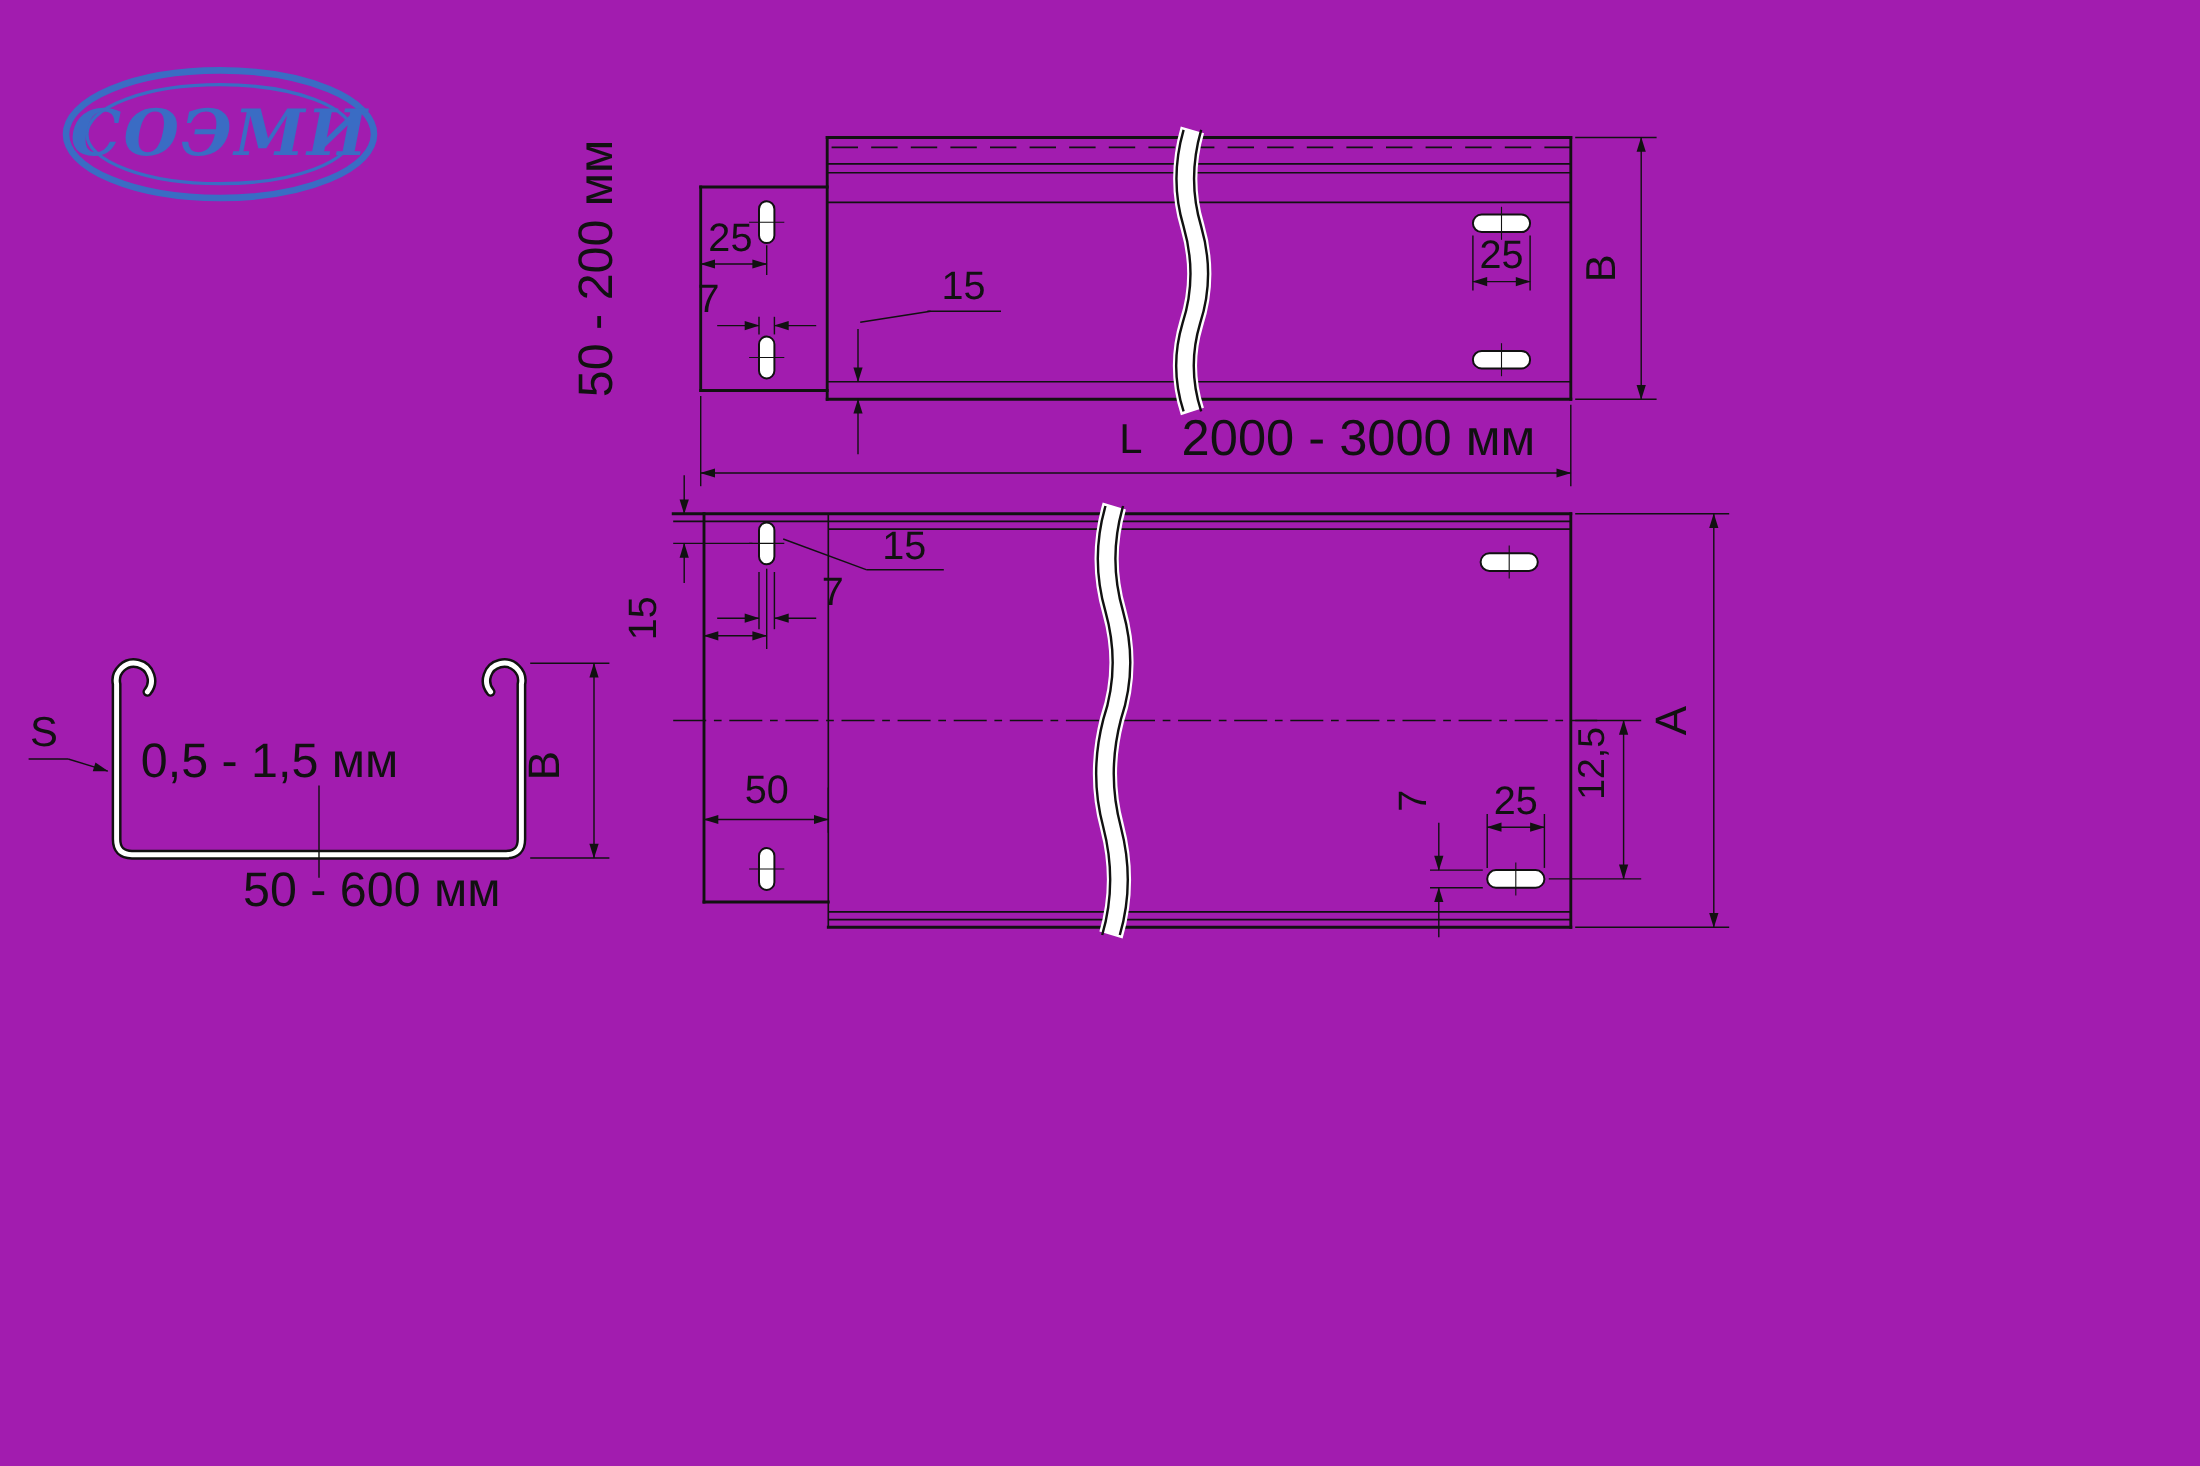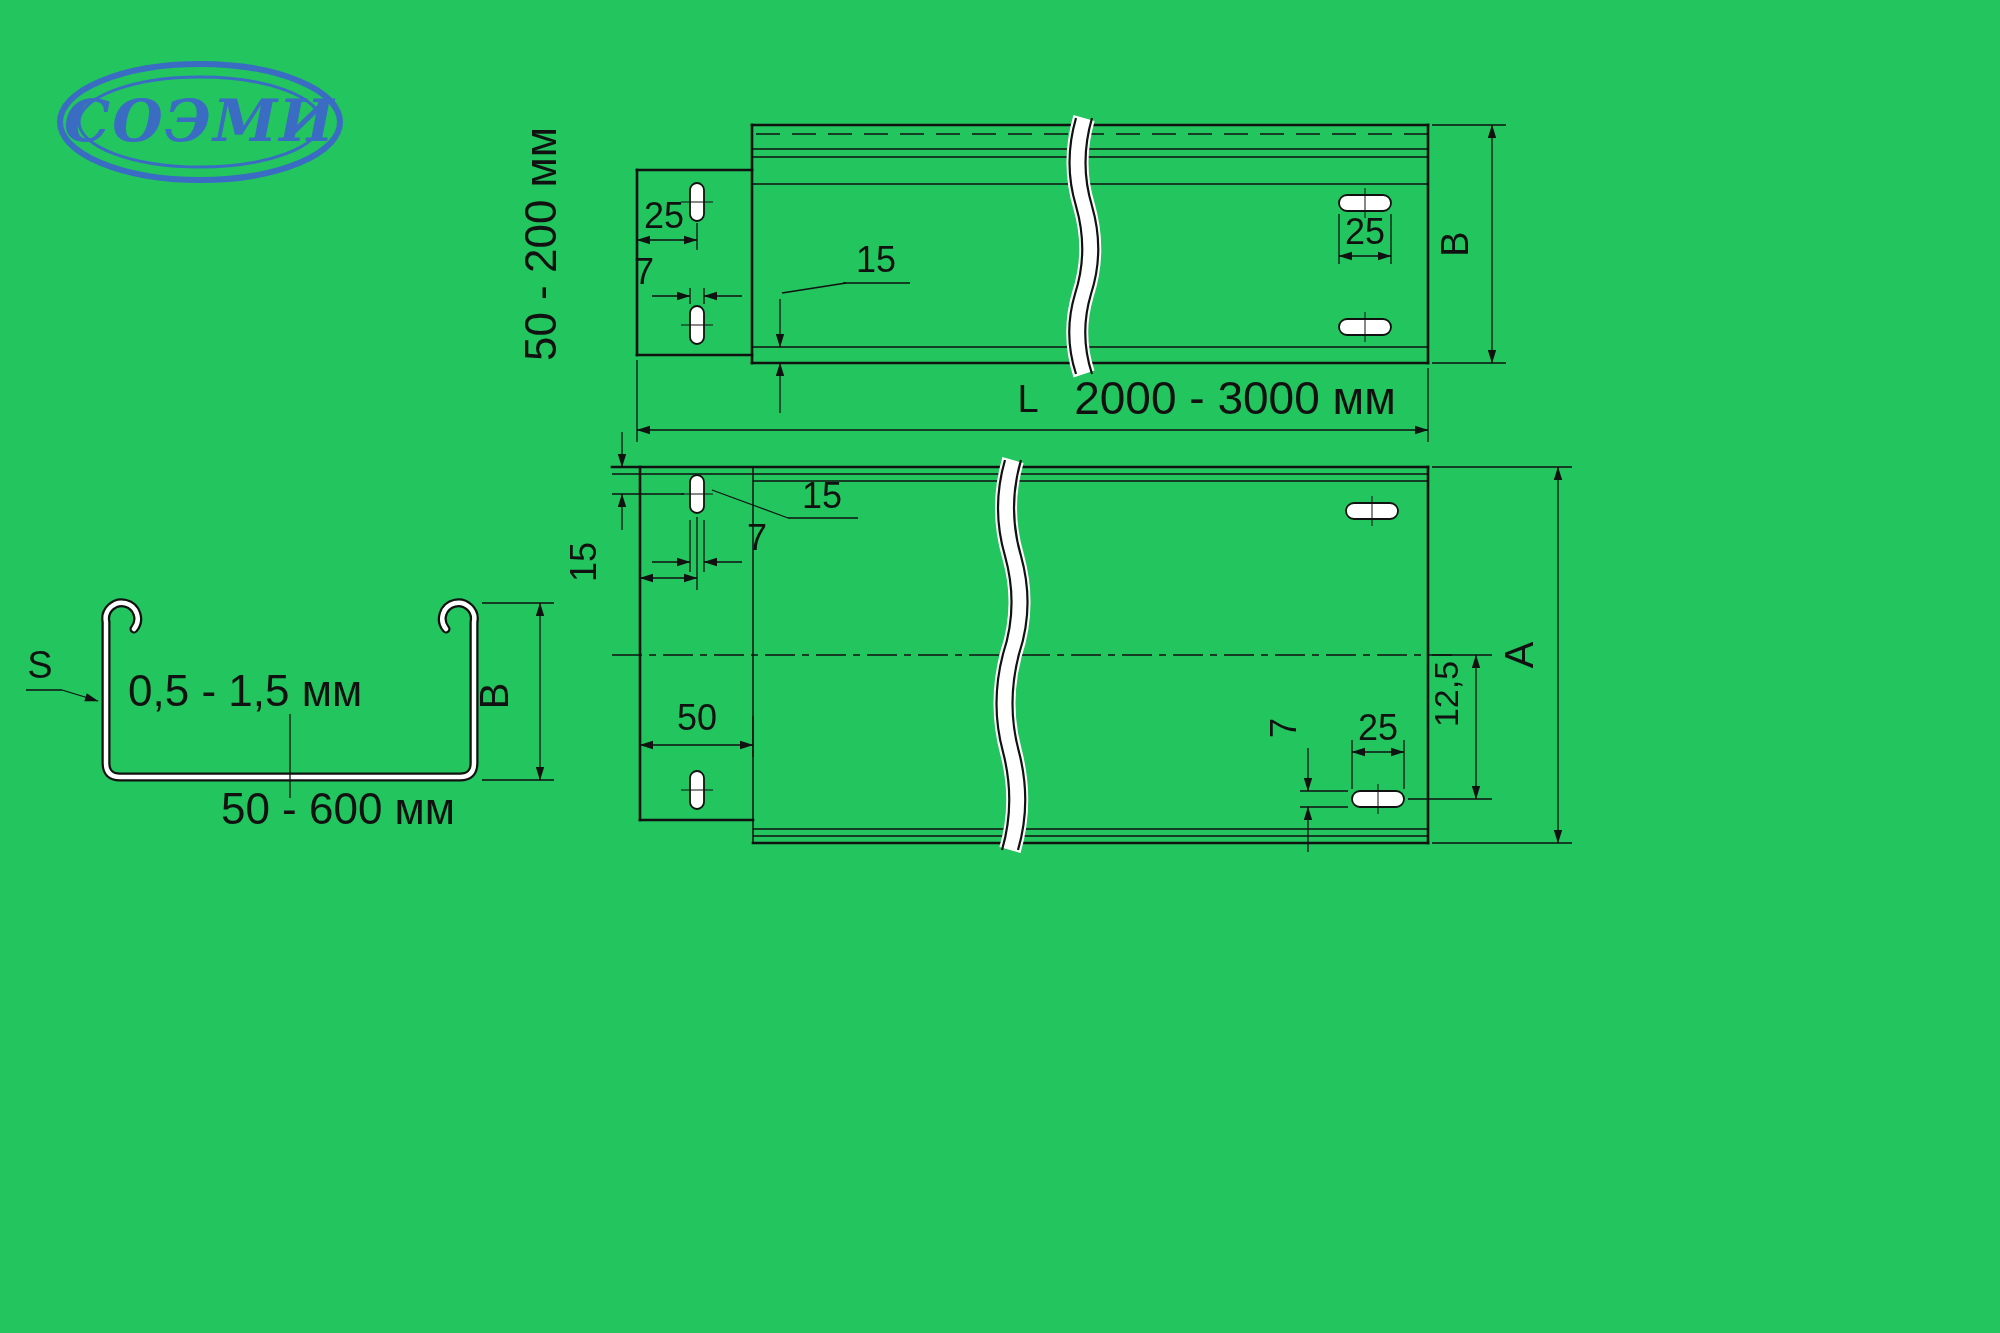--- a/index.html
+++ b/index.html
@@ -1,16 +1,16 @@
 <!DOCTYPE html>
 <html><head>
 <meta charset="utf-8">
 <style>
   html,body{margin:0;padding:0;background:#ffffff;}
-  .sheet{position:relative;width:2000px;height:1333px;background:#22c55e;overflow:hidden;}
+  .sheet{position:relative;width:2000px;height:1333px;background:#a21caf;overflow:hidden;}
   svg{display:block;}
   
   .ol{stroke:#111;stroke-width:2.6;fill:none;stroke-linecap:square;}
   .tl{stroke:#111;stroke-width:1.5;fill:none;}
   .dl{stroke:#111;stroke-width:1.3;fill:none;}
   .cl{stroke:#111;stroke-width:1.3;fill:none;stroke-dasharray:30 7 7 7;}
   .dash{stroke:#111;stroke-width:1.5;fill:none;stroke-dasharray:24 12;}
   .slot{stroke:#111;stroke-width:1.8;fill:#fff;}
   .tick{stroke:#111;stroke-width:1;fill:none;}
   .wave{stroke:#111;stroke-width:2.2;fill:none;}

